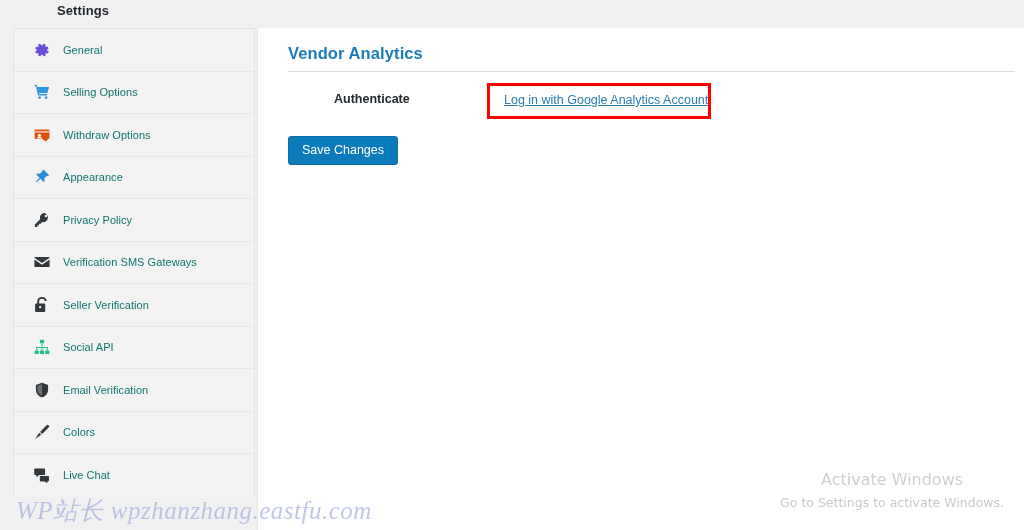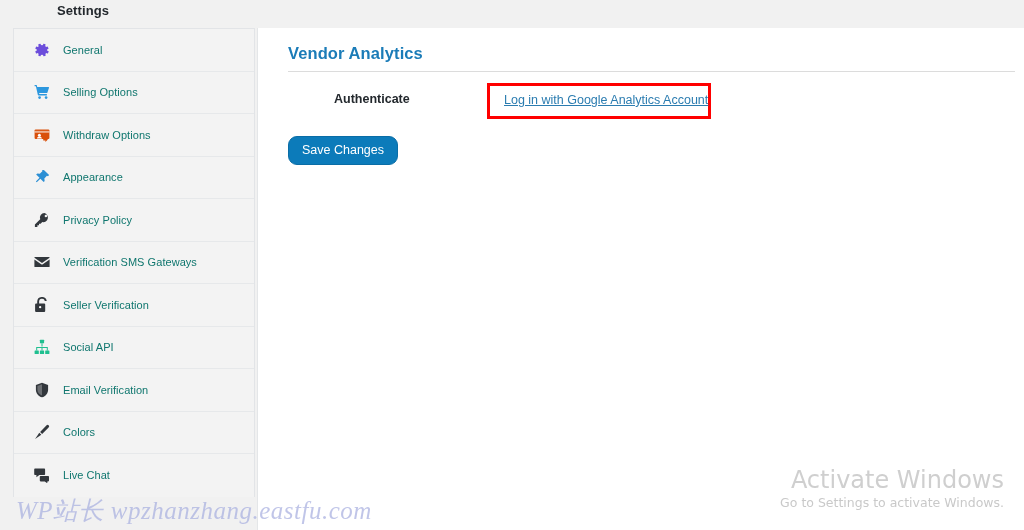--- a/index.html
+++ b/index.html
@@ -117,42 +117,43 @@
     text-decoration: underline;
     cursor: pointer;
     white-space: nowrap;
   }
   .save-btn {
     position: absolute;
     left: 30px; top: 108px;
     background: #0c7bba;
     color: #ffffff;
     border: 1px solid #0a6da6;
-    border-radius: 9px;
+    border-radius: 3px;
     font-size: 12.5px;
     font-family: "Liberation Sans", sans-serif;
     padding: 6px 13px 7px 13px;
     cursor: pointer;
     line-height: 14px;
   }
 
   
   .activate {
     position: absolute;
     right: 20px; bottom: 18px;
     text-align: right;
     user-select: none;
     pointer-events: none;
   }
   .activate-title {
-    font-size: 24px;
+    font-size: 16px;
     color: #cfcfcf;
     line-height: 24px;
     font-family: "DejaVu Sans", sans-serif;
     font-weight: normal;
+    text-align: center;
   }
   .activate-sub {
     font-size: 12.5px;
     color: #c9c9c9;
     line-height: 18px;
     margin-top: 2px;
     font-family: "DejaVu Sans", sans-serif;
   }
 
   

